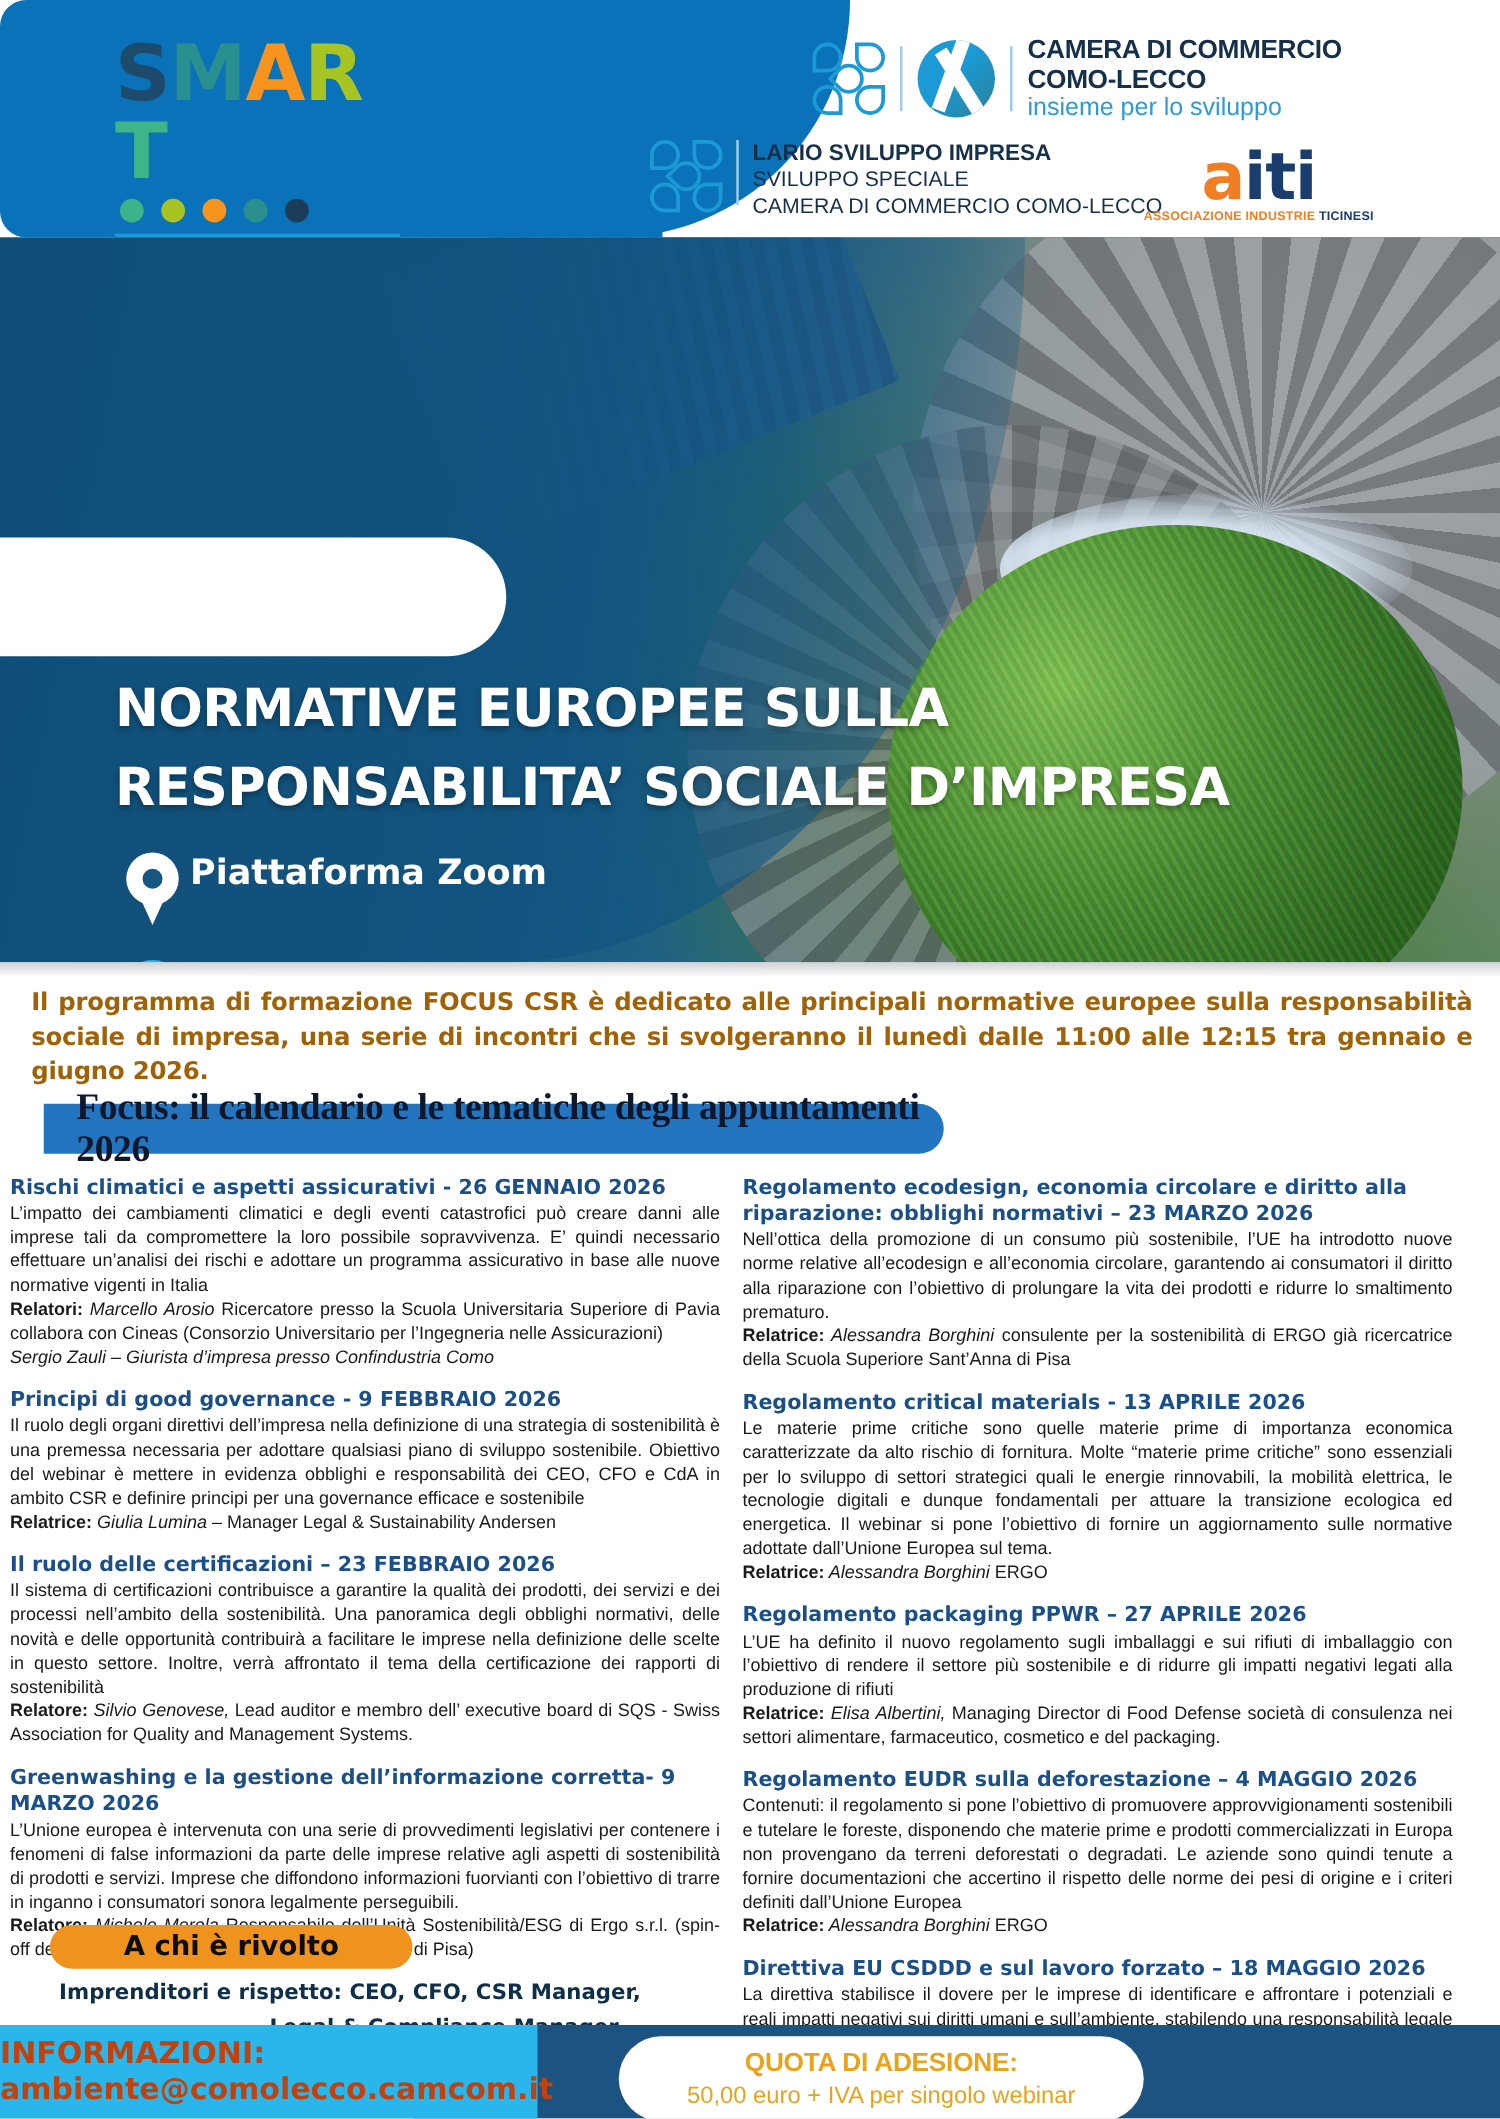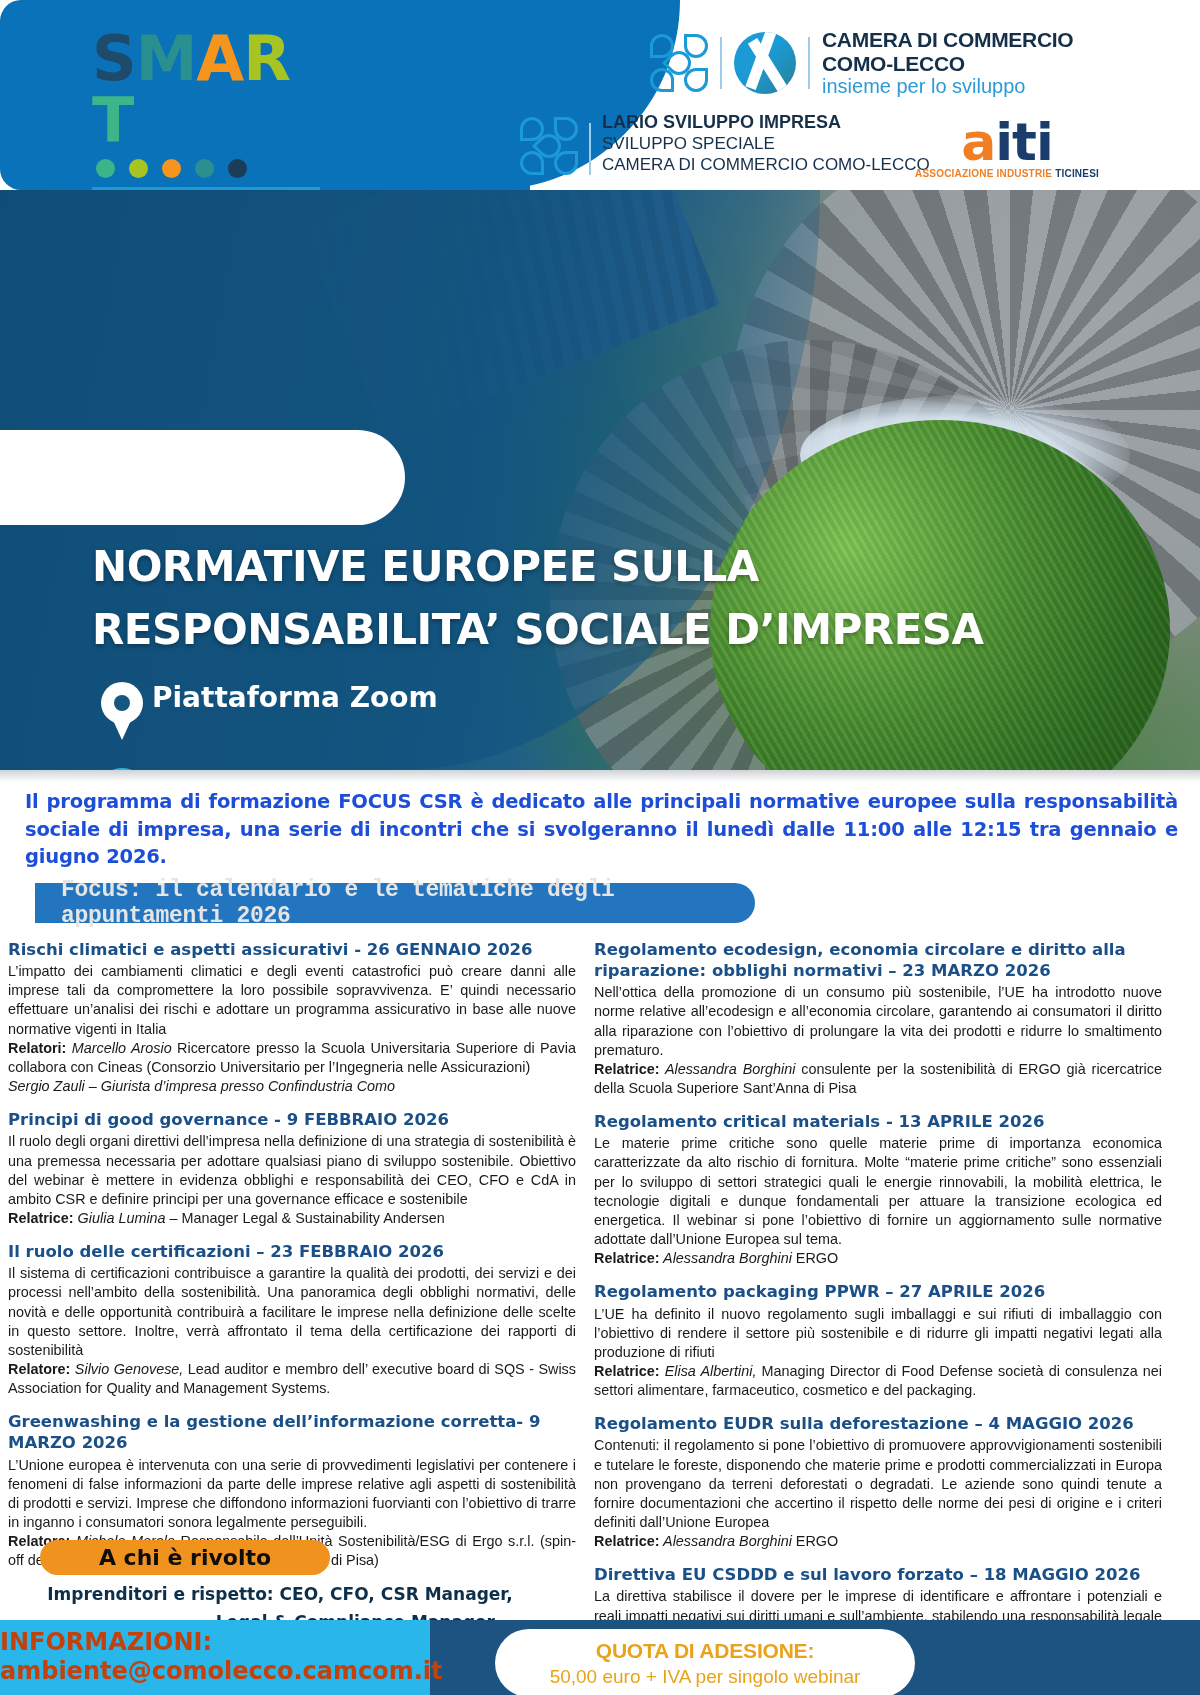--- a/index.html
+++ b/index.html
@@ -61,21 +61,21 @@
     width:11px; height:64px; background:#fff; transform:rotate(-32deg);
   }
   .cc-text { line-height:1.12; }
   .cc-text .l1, .cc-text .l2 {
     font-size:21px; font-weight:bold; color:#16304a; letter-spacing:-0.3px;
   }
   .cc-text .l3 { font-size:20px; color:#2b9ad6; }
 
   .lario-logo {
     position:absolute; left:520px; top:112px;
-    display:flex; align-items:flex-end; gap:11px;
+    display:flex; align-items:flex-start; gap:11px;
   }
   .lario-text { line-height:1.22; }
   .lario-text .t1 { font-size:18px; font-weight:bold; color:#16304a; }
   .lario-text .t2, .lario-text .t3 { font-size:17px; color:#16304a; }
 
   .aiti-logo { position:absolute; left:915px; top:118px; text-align:center; }
   .aiti-main { font-size:52px; font-weight:bold; line-height:0.95;
     font-family:"DejaVu Sans", sans-serif; letter-spacing:-1px;}
   .aiti-main .o { color:#f07e22; }
   .aiti-main .b { color:#1b3d6d; }
@@ -171,32 +171,32 @@
     display:flex; align-items:center; justify-content:center; position:relative;
   }
 
   
   .intro-wrap { position:relative; width:1200px; background:#fff; padding:18px 22px 0 25px; }
   .intro-shadow {
     position:absolute; left:0; top:0; width:1200px; height:12px;
     background:linear-gradient(#cfd3d6,#ffffff);
   }
   .intro-text {
-    font-size:19.5px; font-weight:bold; color:#1d4ed8; line-height:1.42;
+    font-size:19.5px; font-weight:bold; color:#a16207; line-height:1.42;
     text-align:justify; font-family:"DejaVu Sans", sans-serif;
     letter-spacing:-0.2px;
   }
   .focus-band {
     margin:12px 0 0 10px; width:720px; height:40px;
     background:#2475c0; border-radius:0 22px 22px 0;
     display:flex; align-items:center; padding-left:26px;
   }
   .focus-band span {
-    color:#e5e5e5; font-size:23px; font-weight:bold;
-    font-family:Liberation Mono, monospace; letter-spacing:-0.3px;
+    color:#0f172a; font-size:30px; font-weight:bold;
+    font-family:Liberation Serif, serif; letter-spacing:-0.3px;
   }
 
   
   .cols { display:flex; padding:16px 10px 0 8px; gap:18px; }
   .col { width:568px; }
   .blk { margin-bottom:13px; }
   .blk h3 {
     font-size:16.5px; color:#1a4f87; font-weight:bold; margin-bottom:2px;
     font-family:"DejaVu Sans", sans-serif; line-height:1.28;
   }

